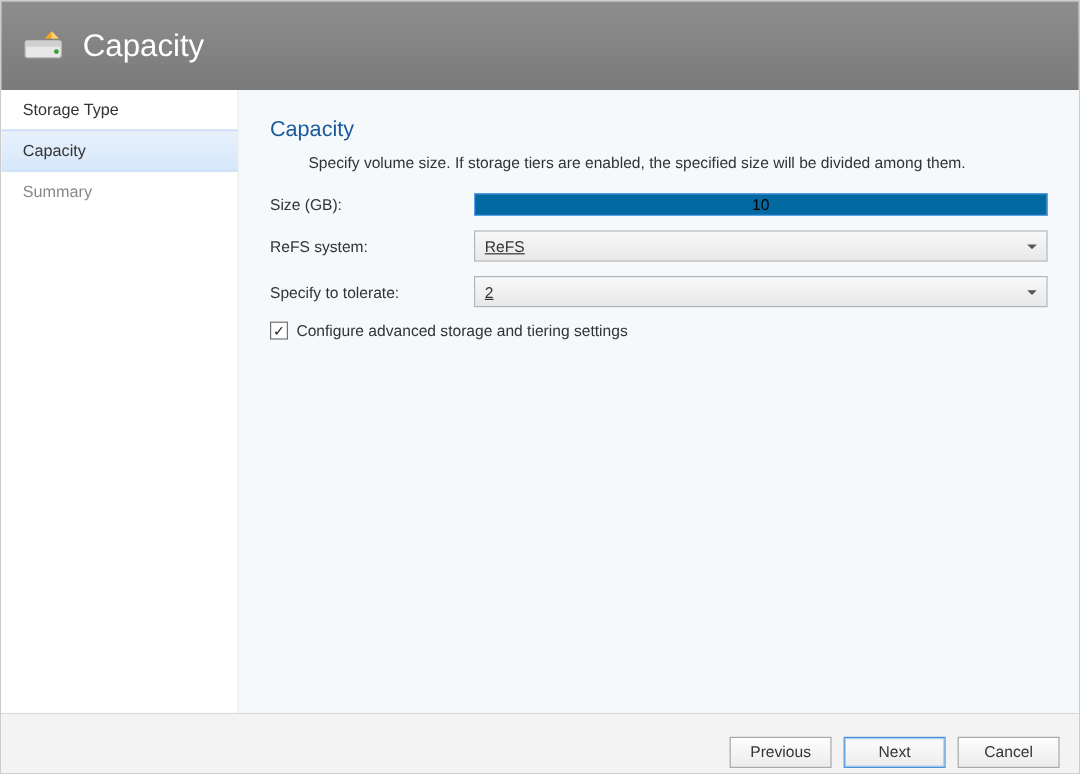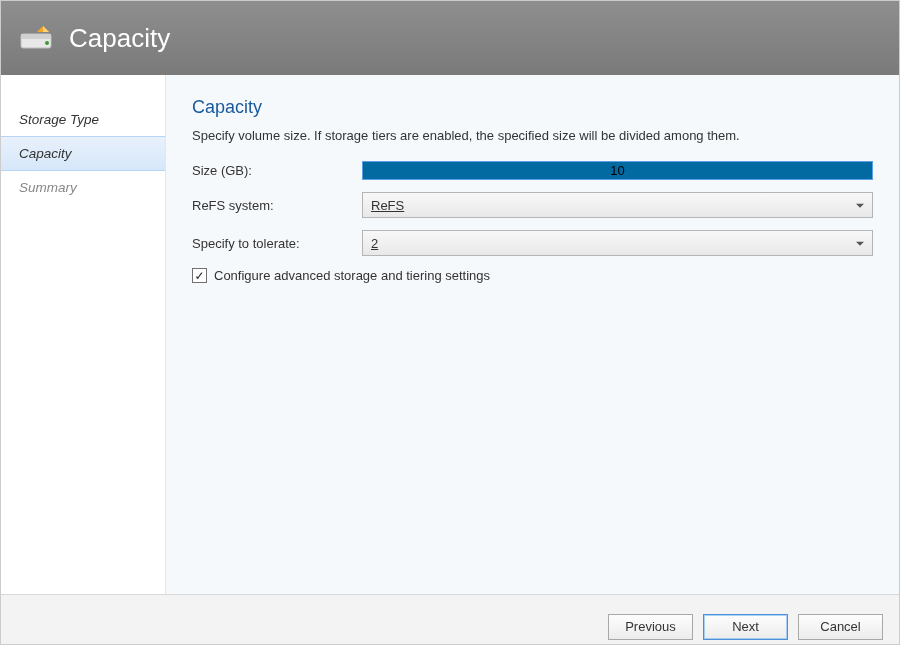--- a/index.html
+++ b/index.html
@@ -29,25 +29,24 @@
     .header-title {
       color: #fff;
       font-size: 26px;
       font-weight: 300;
     }
     .body {
       display: flex;
       height: calc(100% - 74px - 50px);
     }
     .sidebar {
-      width: 165px;
+      width: 198px;
       background: #fff;
       border-right: 1px solid #e6e6e6;
-      padding-top: 28px;
-      font-style: italic;
+      padding-top: 0;
     }
     .sidebar-item {
       padding: 9px 18px;
       font-size: 13.5px;
       color: #888;
       cursor: pointer;
     }
     .sidebar-item.enabled { color: #333; }
     .sidebar-item.active {
       background: linear-gradient(to bottom, #e8f1fb, #d6e7fa);
@@ -63,20 +62,21 @@
     .content-title {
       color: #1a5a9c;
       font-size: 18px;
       font-weight: 400;
       margin-bottom: 10px;
     }
     .content-desc {
       font-size: 13px;
       color: #333;
       margin-bottom: 18px;
+      margin-left: 32px;
     }
     .form-row {
       display: flex;
       align-items: center;
       margin-bottom: 12px;
       gap: 40px;
     }
     .form-label {
       width: 130px;
       font-size: 13px;

